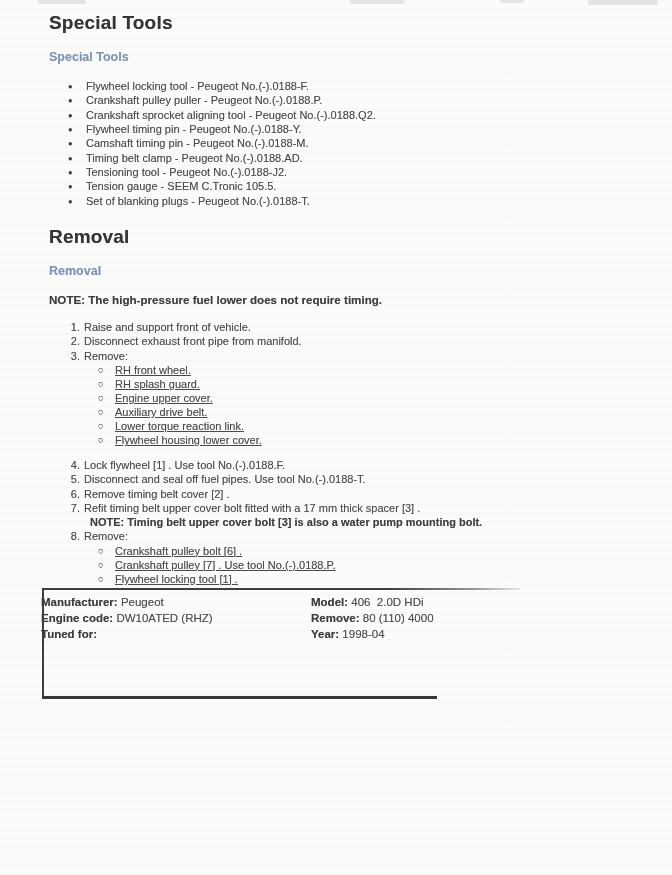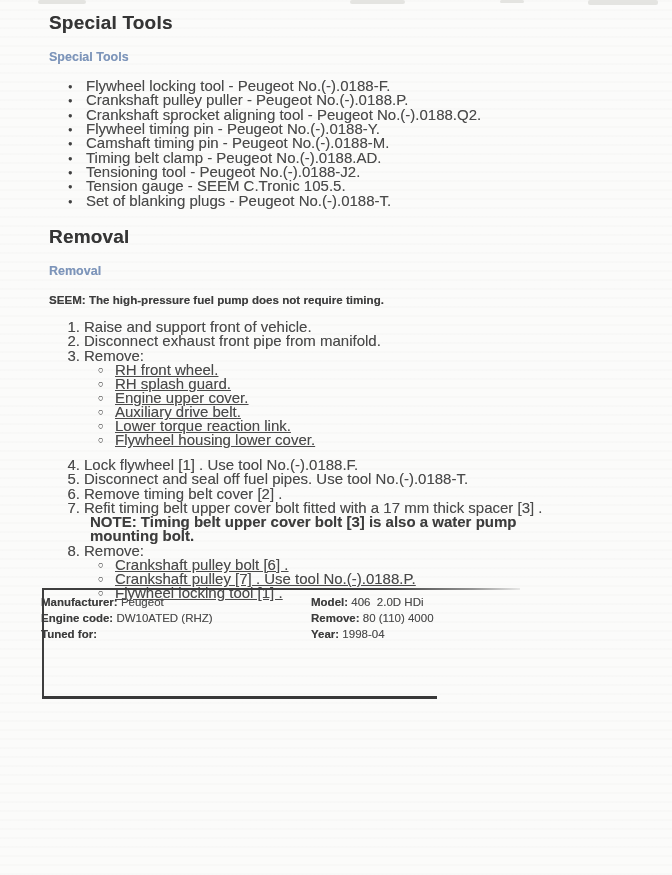--- a/index.html
+++ b/index.html
@@ -28,21 +28,21 @@
   .subhead{
     position:absolute; left:49px;
     font-size:12.5px; font-weight:bold; color:#7d95ba;
     text-shadow:0 0 0.4px rgba(125,149,186,0.5);
   }
   .note{
     position:absolute; left:49px;
     font-size:11.6px; font-weight:bold; color:#3d3d3d;
     text-shadow:0 0 0.4px rgba(60,60,60,0.5);
   }
-  .body-text{ font-size:15px; color:#4a4a4a; text-shadow:0 0 0.4px rgba(80,80,80,0.45); }
+  .body-text{ font-size:11px; color:#4a4a4a; text-shadow:0 0 0.4px rgba(80,80,80,0.45); }
   ul.tools{ position:absolute; left:62px; top:79px; list-style:none; width:440px; }
   ul.tools li{ line-height:14.35px; padding-left:24px; position:relative; }
   ul.tools li::before{
     content:"●"; position:absolute; left:6px; top:1px;
     font-size:7.5px; color:#3f3f3f;
   }
   .steps{ position:absolute; left:62px; width:520px; }
   .step-row{ display:flex; line-height:14.3px; }
   .step-num{ width:18px; text-align:right; flex:0 0 18px; }
   .step-text{ margin-left:4px; }
@@ -86,21 +86,21 @@
     <li><span class="txt">Flywheel timing pin - Peugeot No.(-).0188-Y.</span></li>
     <li><span class="txt">Camshaft timing pin - Peugeot No.(-).0188-M.</span></li>
     <li><span class="txt">Timing belt clamp - Peugeot No.(-).0188.AD.</span></li>
     <li><span class="txt">Tensioning tool - Peugeot No.(-).0188-J2.</span></li>
     <li><span class="txt">Tension gauge - SEEM C.Tronic 105.5.</span></li>
     <li><span class="txt">Set of blanking plugs - Peugeot No.(-).0188-T.</span></li>
   </ul>
 
   <div class="h1" style="top:226px;">Removal</div>
   <div class="subhead" style="top:264px;">Removal</div>
-  <div class="note" style="top:293px;">SEEM: The high-pressure fuel pump does not require timing.</div>
+  <div class="note" style="top:293px;">NOTE: The high-pressure fuel lower does not require timing.</div>
 
   <div class="steps body-text" style="top:320px;">
     <div class="step-row">
       <span class="step-num">1.</span>
       <span class="step-text txt">Raise and support front of vehicle.</span>
     </div>
     <div class="step-row">
       <span class="step-num">2.</span>
       <span class="step-text txt">Disconnect exhaust front pipe from manifold.</span>
     </div>

